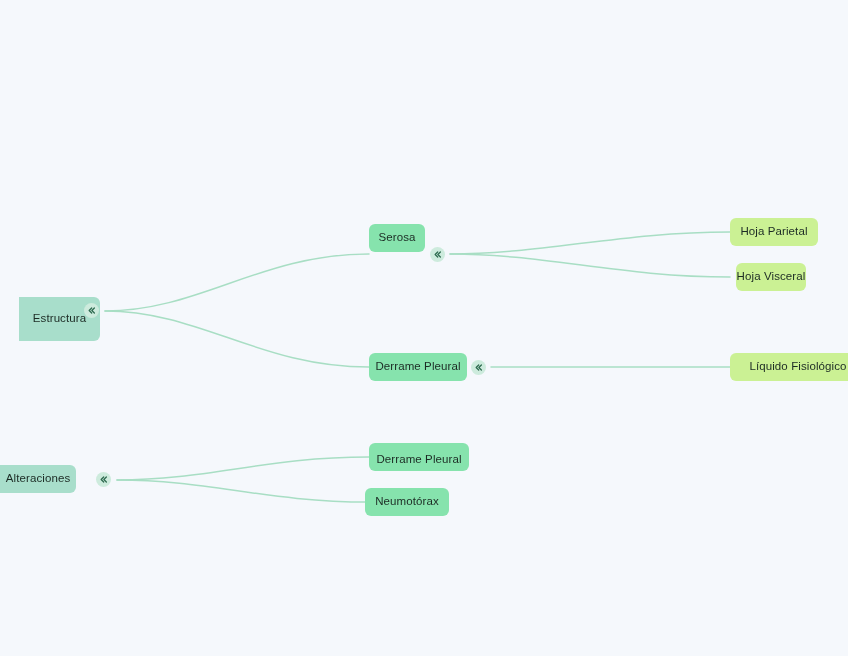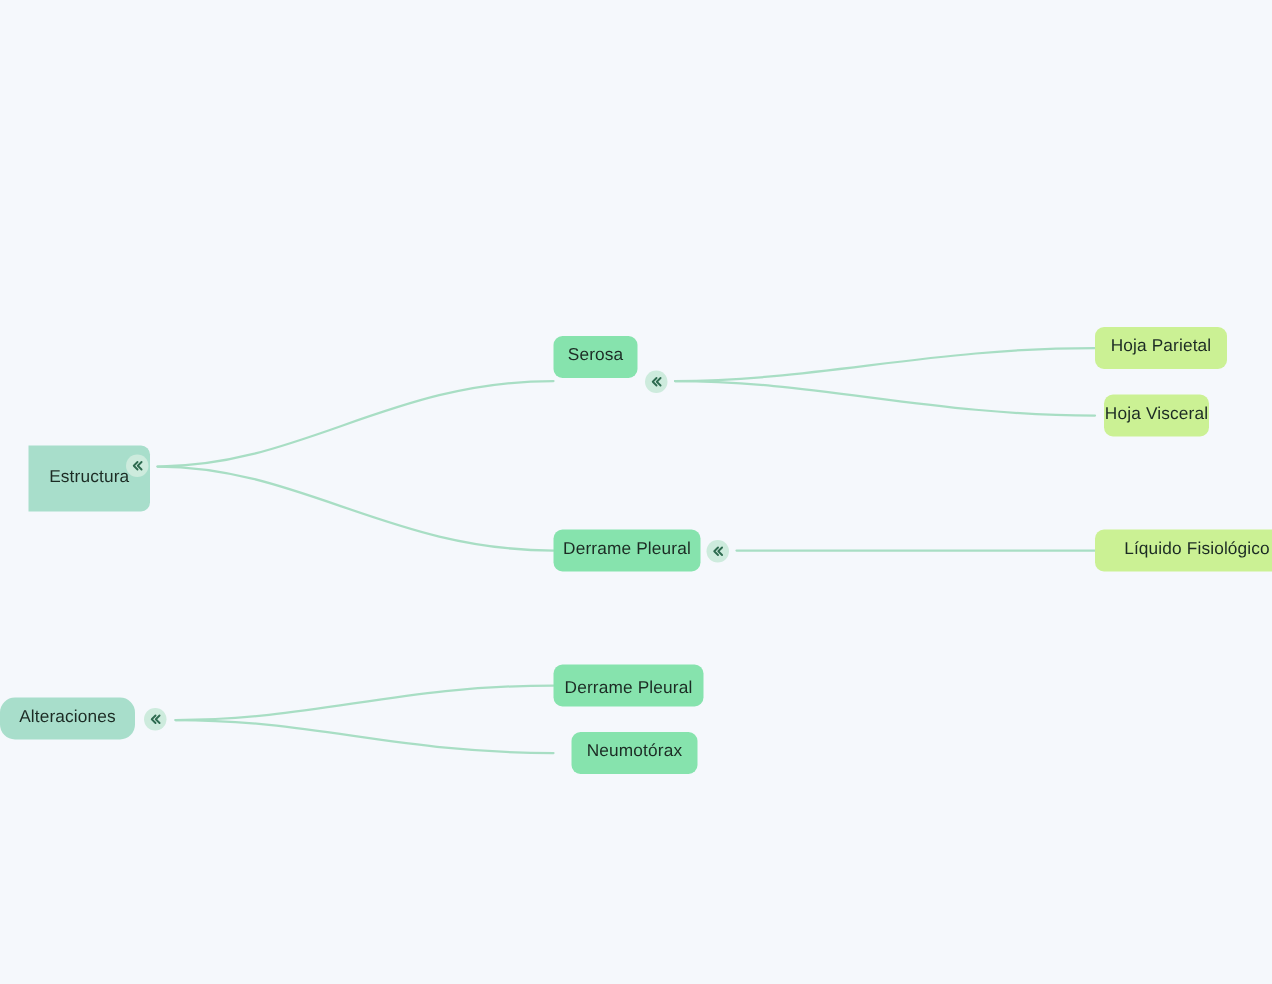--- a/index.html
+++ b/index.html
@@ -103,28 +103,28 @@
       </div>
       <div class="node lvl3" style="left: 730px; top: 218px; width: 88px; height: 28px; background: rgb(203, 241, 148);">
         <span class="node-label">Hoja Parietal</span>
       </div>
       <div class="node lvl3" style="left: 736px; top: 263px; width: 70px; height: 28px; background: rgb(203, 241, 148);">
         <span class="node-label">Hoja Visceral</span>
       </div>
       <div class="node lvl3" style="left: 730px; top: 353px; width: 136px; height: 28px; background: rgb(203, 241, 148); border-top-right-radius: 0px; border-bottom-right-radius: 0px;">
         <span class="node-label">Líquido Fisiológico</span>
       </div>
-      <div class="node lvl1" style="left: 0px; top: 465px; width: 90px; height: 28px; background: rgb(168, 222, 203); border-top-left-radius: 0px; border-bottom-left-radius: 0px; border-radius: 10px;">
+      <div class="node lvl1" style="left: 0px; top: 465px; width: 76px; height: 28px; background: rgb(168, 222, 203); border-top-left-radius: 0px; border-bottom-left-radius: 0px;">
         <span class="node-label">Alteraciones</span>
       </div>
       <div class="toggle" style="left: 96px; top: 472px;">
         <svg width="9" height="9" viewBox="0 0 10 10">
           <path d="M5.2 2.2 L2.4 5 L5.2 7.8 M8.2 2.2 L5.4 5 L8.2 7.8" fill="none" stroke="#2e6b50" stroke-width="1.4" stroke-linecap="round" stroke-linejoin="round"></path>
         </svg>
       </div>
       <div class="node lvl2" style="left: 369px; top: 443px; width: 100px; height: 28px; background: rgb(134, 227, 173); align-items: flex-end;">
         <span class="node-label">Derrame Pleural</span>
       </div>
-      <div class="node lvl2" style="left: 381px; top: 488px; width: 84px; height: 28px; background: rgb(134, 227, 173);">
+      <div class="node lvl2" style="left: 365px; top: 488px; width: 84px; height: 28px; background: rgb(134, 227, 173);">
         <span class="node-label">Neumotórax</span>
       </div>
     </div>
 </div>
 
 </body></html>

